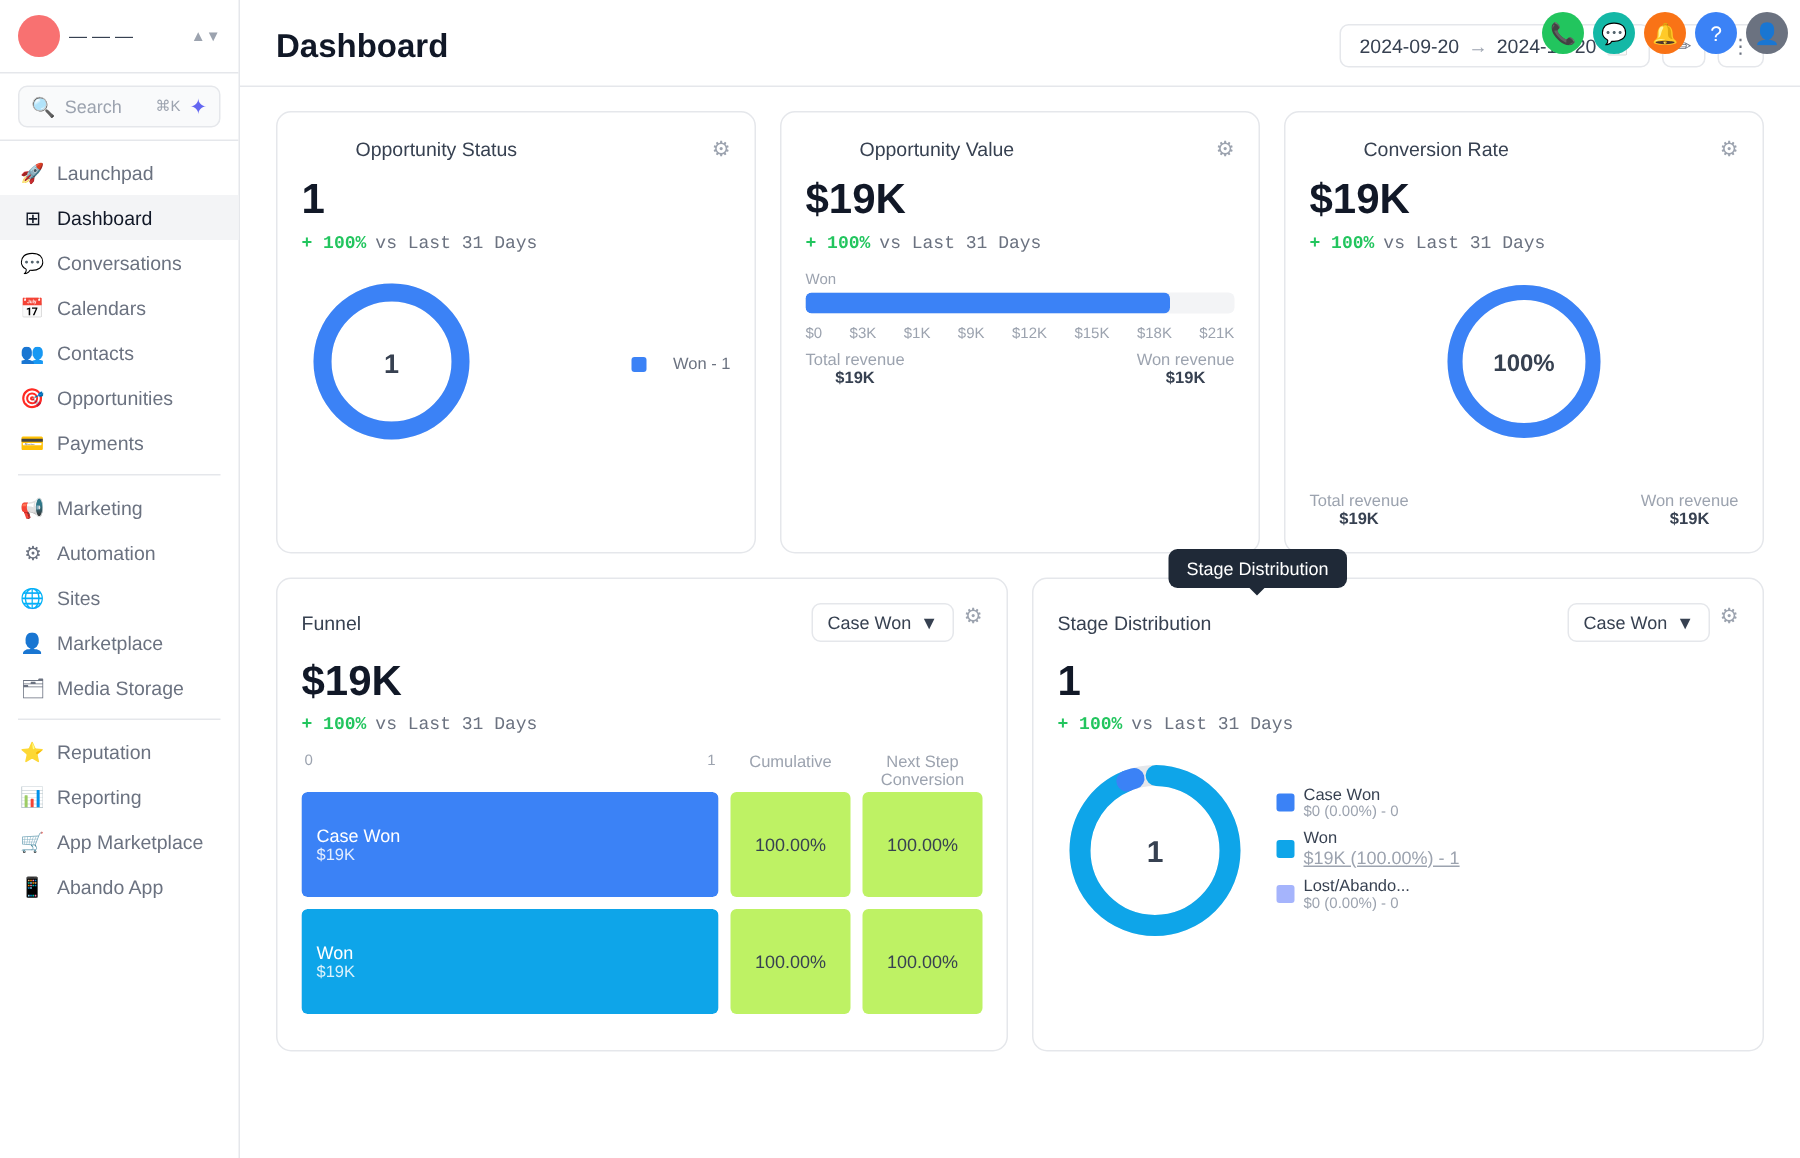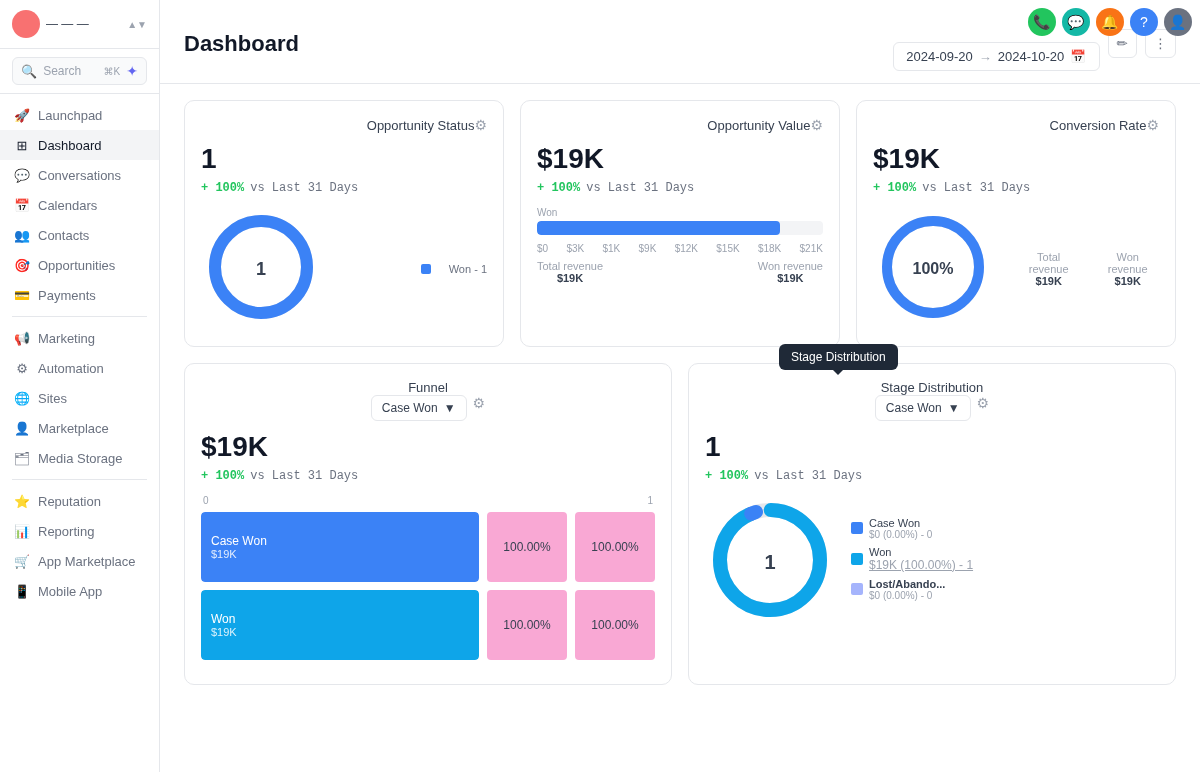--- a/index.html
+++ b/index.html
@@ -22,37 +22,37 @@
     .nav-item { display: flex; align-items: center; gap: 8px; padding: 7px 14px; cursor: pointer; color: #6b7280; font-size: 13px; }
     .nav-item.active { background: #f3f4f6; color: #111827; font-weight: 500; }
     .nav-icon { width: 16px; height: 16px; display: flex; align-items: center; justify-content: center; flex-shrink: 0; }
     .nav-divider { border: none; border-top: 1px solid #e5e7eb; margin: 6px 12px; }
 
     
     .main { flex: 1; overflow-y: auto; background: #fff; }
     .header { display: flex; align-items: center; justify-content: space-between; padding: 16px 24px 12px; border-bottom: 1px solid #e5e7eb; }
     .page-title { font-size: 22px; font-weight: 600; color: #111827; }
     .header-right { display: flex; align-items: center; gap: 8px; }
-    .date-range { display: flex; align-items: center; gap: 6px; border: 1px solid #e5e7eb; border-radius: 6px; padding: 6px 12px; font-size: 13px; color: #374151; background: #fff; margin-top: 26px; }
+    .date-range { display: flex; align-items: center; gap: 6px; border: 1px solid #e5e7eb; border-radius: 6px; padding: 6px 12px; font-size: 13px; color: #374151; background: #fff; }
     .date-arrow { color: #9ca3af; }
     .icon-btn { background: none; border: 1px solid #e5e7eb; border-radius: 6px; padding: 6px 8px; cursor: pointer; color: #6b7280; }
 
     
     .top-nav { position: absolute; top: 8px; right: 8px; display: flex; gap: 6px; align-items: center; }
     .top-icon { width: 28px; height: 28px; border-radius: 50%; display: flex; align-items: center; justify-content: center; cursor: pointer; font-size: 14px; }
     .top-icon.green { background: #22c55e; color: #fff; }
     .top-icon.teal { background: #14b8a6; color: #fff; }
     .top-icon.orange { background: #f97316; color: #fff; }
     .top-icon.blue { background: #3b82f6; color: #fff; }
     .top-icon.gray { background: #6b7280; color: #fff; }
 
     
     .cards-row { display: grid; grid-template-columns: 1fr 1fr 1fr; gap: 16px; padding: 16px 24px; }
     .card { background: #fff; border: 1px solid #e5e7eb; border-radius: 10px; padding: 16px; }
-    .card-header { display: flex; justify-content: flex-end; align-items: center; margin-bottom: 10px; }
+    .card-header { display: flex; justify-content: space-between; align-items: center; margin-bottom: 10px; margin-left: 36px; }
     .card-title { font-size: 13px; color: #374151; font-weight: 500; }
     .card-filter-icon { color: #9ca3af; font-size: 14px; cursor: pointer; }
     .card-value { font-size: 28px; font-weight: 700; color: #111827; margin-bottom: 6px; }
     .card-meta { display: flex; align-items: center; gap: 6px; font-size: 12px; color: #6b7280; margin-bottom: 12px; font-family: Liberation Mono, monospace; }
     .badge-positive { color: #22c55e; font-weight: 600; }
 
     
     .donut-container { display: flex; align-items: center; justify-content: space-between; }
     .donut-wrap { position: relative; }
     .donut-label { position: absolute; top: 50%; left: 50%; transform: translate(-50%, -50%); font-size: 18px; font-weight: 700; color: #374151; }
@@ -63,39 +63,39 @@
     .bar-chart-area { margin-top: 8px; }
     .bar-track { background: #f3f4f6; border-radius: 4px; height: 14px; margin-bottom: 8px; overflow: hidden; }
     .bar-fill { background: #3b82f6; height: 100%; border-radius: 4px; }
     .bar-labels { display: flex; justify-content: space-between; font-size: 10px; color: #9ca3af; margin-bottom: 4px; }
     .bar-summary { display: flex; justify-content: space-between; font-size: 11px; color: #6b7280; margin-top: 6px; }
     .bar-summary-item { text-align: center; }
     .bar-summary-label { color: #9ca3af; }
     .bar-summary-value { font-weight: 600; color: #374151; }
 
     
-    .gauge-container { display: flex; align-items: center; justify-content: flex-start; flex-direction: row; gap: 24px; }
+    .gauge-container { display: flex; align-items: center; justify-content: flex-start; flex-direction: column; gap: 24px; }
     .gauge-wrap { position: relative; }
     .gauge-text { position: absolute; top: 50%; left: 50%; transform: translate(-50%, -50%); font-size: 16px; font-weight: 700; color: #374151; }
 
     
     .bottom-row { display: grid; grid-template-columns: 1fr 1fr; gap: 16px; padding: 0 24px 16px; }
     .card-wide { background: #fff; border: 1px solid #e5e7eb; border-radius: 10px; padding: 16px; }
-    .card-header-with-select { display: flex; justify-content: space-between; align-items: center; margin-bottom: 10px; flex-direction: column; }
+    .card-header-with-select { display: flex; justify-content: space-between; align-items: center; margin-bottom: 10px; }
     .select-btn { display: flex; align-items: center; gap: 6px; border: 1px solid #e5e7eb; border-radius: 6px; padding: 5px 10px; font-size: 12px; color: #374151; cursor: pointer; background: #fff; }
 
     
     .funnel-section { position: relative; }
     .funnel-axis { display: flex; justify-content: space-between; font-size: 10px; color: #9ca3af; margin-bottom: 4px; padding: 0 2px; }
     .funnel-bar-row { display: flex; align-items: stretch; gap: 8px; margin-bottom: 8px; }
     .funnel-bar-track { flex: 1; background: #f3f4f6; border-radius: 4px; height: 70px; overflow: hidden; position: relative; }
     .funnel-bar-fill { position: absolute; left: 0; top: 0; bottom: 0; border-radius: 4px; display: flex; flex-direction: column; justify-content: center; padding: 6px 10px; }
     .funnel-bar-name { font-size: 12px; color: #fff; font-weight: 500; }
     .funnel-bar-value { font-size: 11px; color: rgba(255,255,255,0.85); }
-    .funnel-col { width: 80px; text-align: center; display: flex; align-items: center; justify-content: center; font-size: 12px; color: #374151; background: #f9a8d4; border-radius: 4px; }
+    .funnel-col { width: 80px; text-align: center; display: flex; align-items: center; justify-content: center; font-size: 12px; color: #374151; background: #bef264; border-radius: 4px; }
 
     
     .tooltip { background: #1f2937; color: #fff; padding: 6px 12px; border-radius: 6px; font-size: 12px; position: absolute; white-space: nowrap; z-index: 100; }
     .tooltip-arrow { position: absolute; bottom: -5px; left: 50%; transform: translateX(-50%); width: 0; height: 0; border-left: 5px solid transparent; border-right: 5px solid transparent; border-top: 5px solid #1f2937; }
 
     
     .stage-chart-area { display: flex; gap: 16px; align-items: center; margin-top: 12px; }
     .stage-legend { font-size: 11px; }
     .legend-item { display: flex; align-items: center; gap: 6px; margin-bottom: 6px; }
     .legend-color { width: 12px; height: 12px; border-radius: 2px; flex-shrink: 0; }
@@ -175,21 +175,21 @@
       <div class="nav-item">
         <span class="nav-icon">📊</span>
         <span>Reporting</span>
       </div>
       <div class="nav-item">
         <span class="nav-icon">🛒</span>
         <span>App Marketplace</span>
       </div>
       <div class="nav-item">
         <span class="nav-icon">📱</span>
-        <span>Mobile App</span>
+        <span>Abando App</span>
       </div>
     </nav>
 </div>
 
 <div class="main" style="position:relative;">
 
   <div class="top-nav" id="top-nav">
       <div class="top-icon green">📞</div>
       <div class="top-icon teal">💬</div>
       <div class="top-icon orange">🔔</div>
@@ -327,20 +327,24 @@
         <span>vs Last 31 Days</span>
       </div>
       <div class="funnel-section">
         <div style="display:flex;gap:8px;margin-bottom:2px;">
           <div style="flex:1;">
             <div class="funnel-axis">
               <span>0</span>
               <span>1</span>
             </div>
           </div>
+          <div style="display:flex;gap:8px;">
+            <div style="width:80px;text-align:center;font-size:11px;color:#9ca3af;">Cumulative</div>
+            <div style="width:80px;text-align:center;font-size:11px;color:#9ca3af;">Next Step<br>Conversion</div>
+          </div>
         </div>
         <div id="funnel-bars">
             <div class="funnel-bar-row">
       <div class="funnel-bar-track">
         <div class="funnel-bar-fill" style="width:100%;background:#3b82f6">
           <span class="funnel-bar-name">Case Won</span>
           <span class="funnel-bar-value">$19K</span>
         </div>
       </div>
       <div class="funnel-col">100.00%</div>
@@ -401,21 +405,21 @@
             <div class="legend-item">
       <div class="legend-color" style="background:#0ea5e9"></div>
       <div>
         <div style="font-weight:500;color:#374151;">Won</div>
         <div style="color:#9ca3af;font-size:12px;text-decoration:underline;">$19K (100.00%) - 1</div>
       </div>
     </div>
             <div class="legend-item">
       <div class="legend-color" style="background:#a5b4fc"></div>
       <div>
-        <div style="font-weight:700;color:#374151;">Lost/Abando...</div>
+        <div style="font-weight:400;color:#374151;">Lost/Abando...</div>
         <div style="color:#9ca3af;font-size:10px;">$0 (0.00%) - 0</div>
       </div>
     </div>
           </div>
       </div>
     </div>
 
   </div>
 </div>
 

